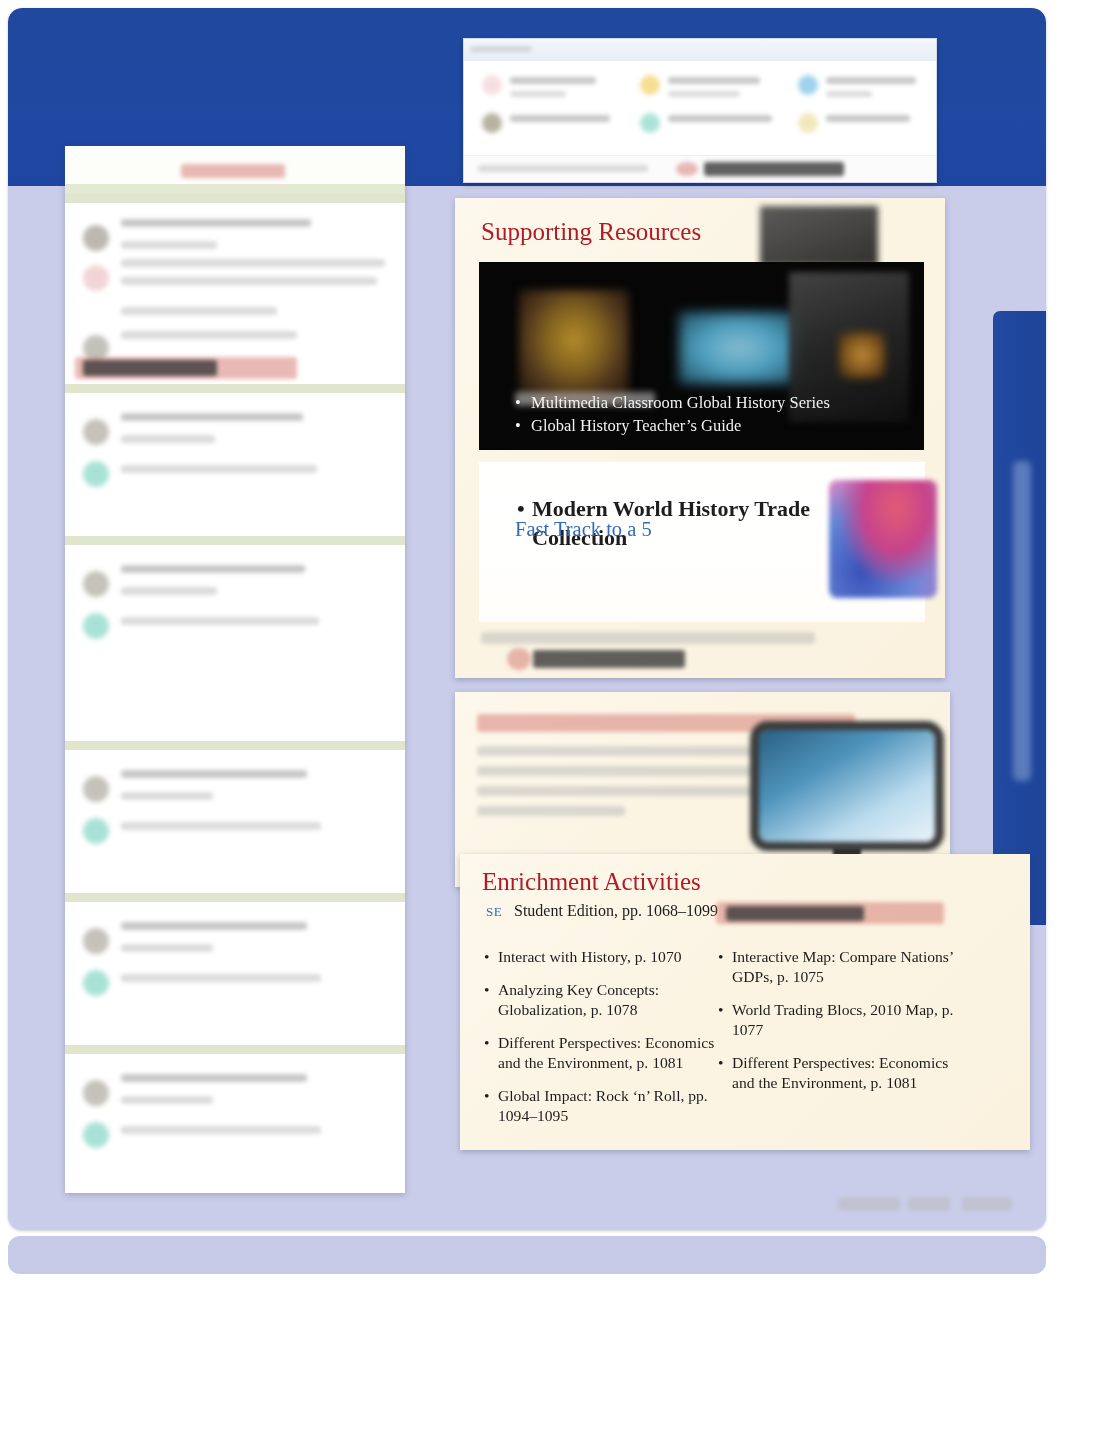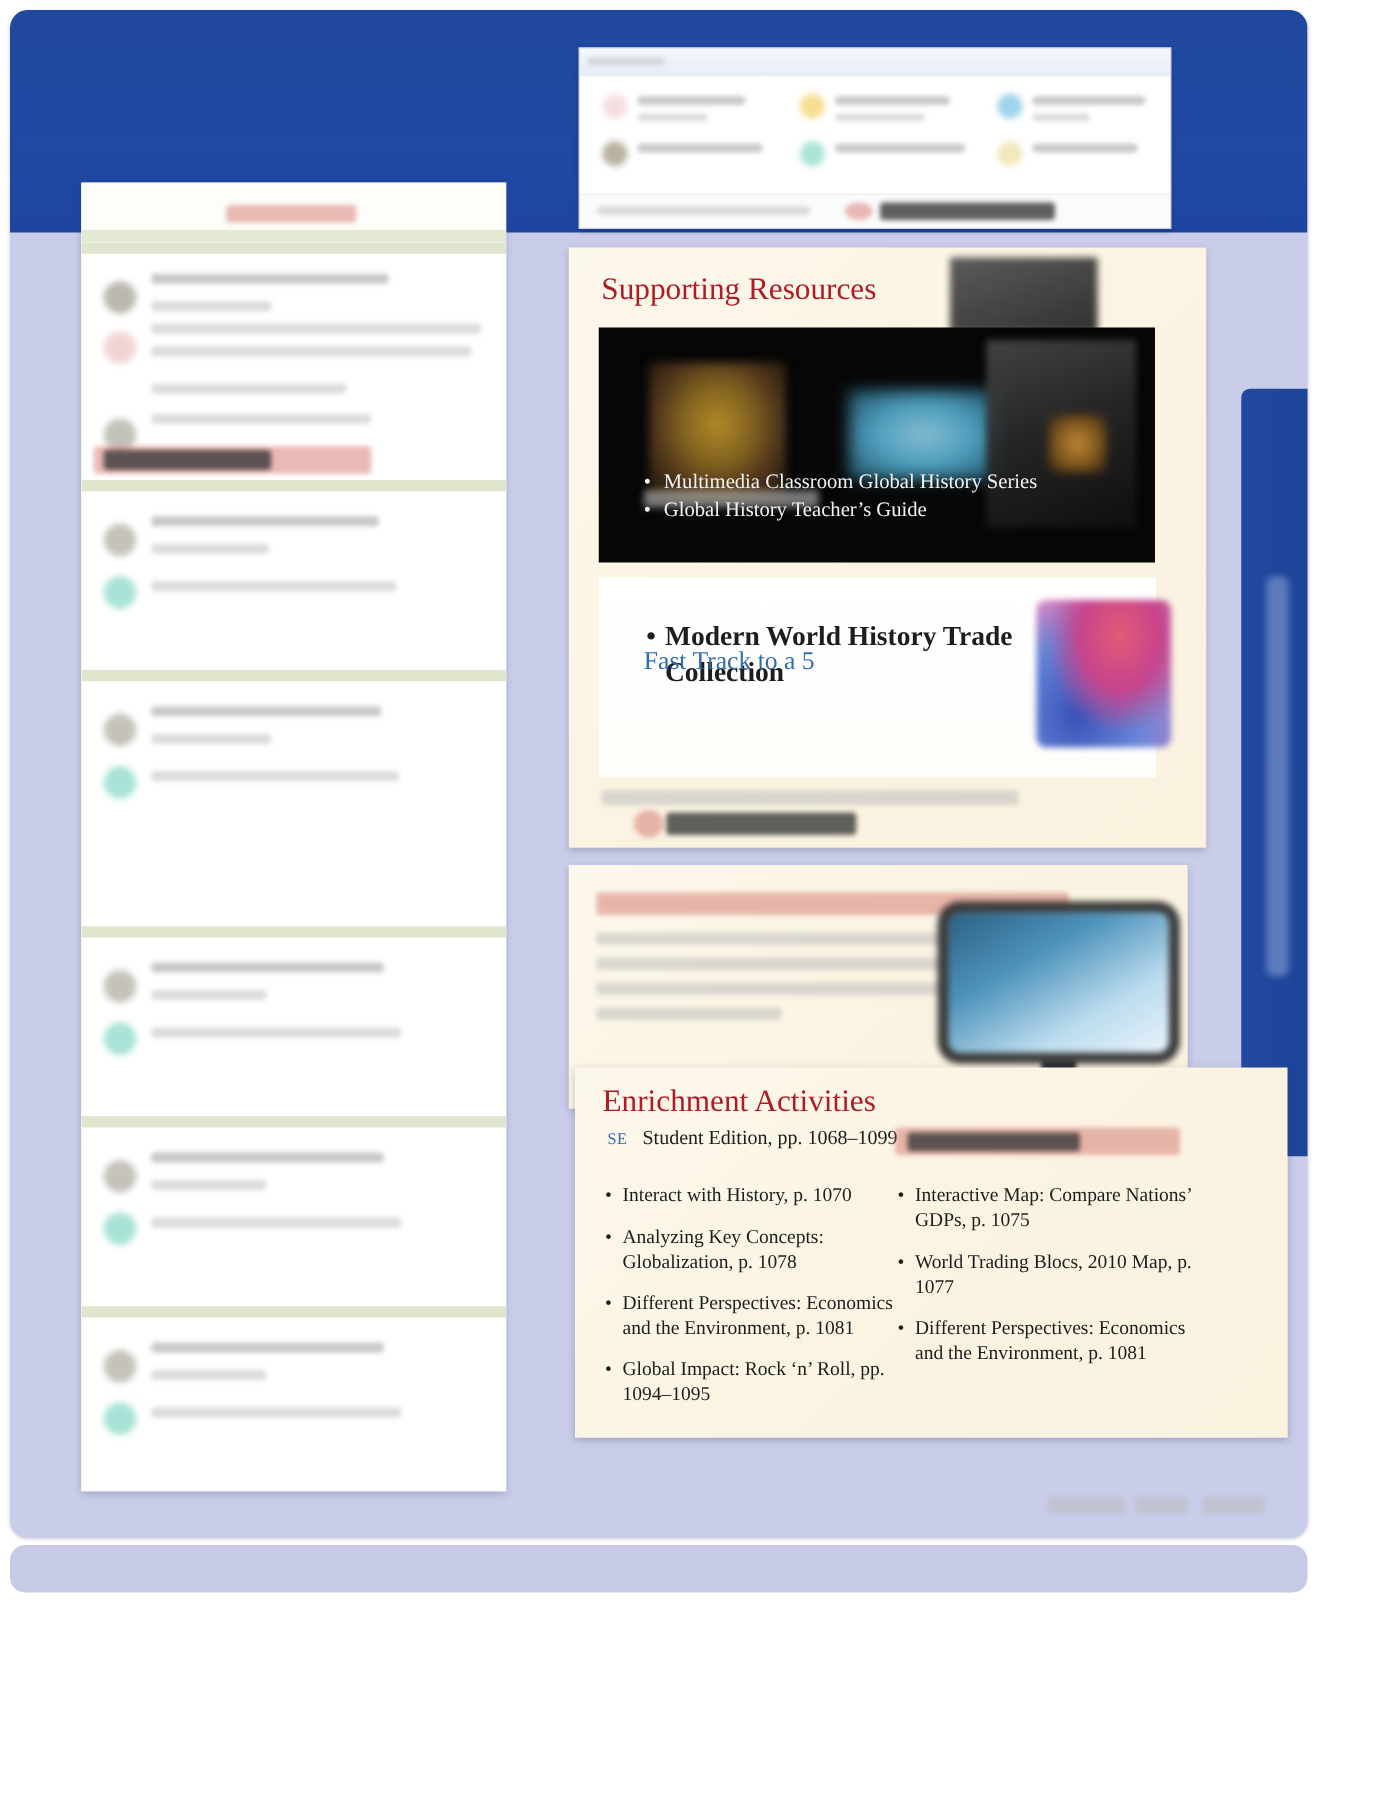--- a/index.html
+++ b/index.html
@@ -88,21 +88,21 @@
     background:#8fa7d8; filter:blur(3px); opacity:.55; border-radius:6px;
   }
 
   
   .card{
     position:absolute;
     background:linear-gradient(135deg,#fdf8ec 0%,#fbf4e3 45%,#faf2df 100%);
     box-shadow:0 2px 6px rgba(60,60,90,.3);
     overflow:hidden;
   }
-  #card-supporting{ left:447px; top:190px; width:490px; height:480px;padding-left:20px; }
+  #card-supporting{ left:447px; top:190px; width:490px; height:480px; }
   #card-power{      left:447px; top:684px; width:495px; height:195px; }
   #card-enrich{     left:452px; top:846px; width:570px; height:296px; }
 
   h2.card-title{
     margin:0; font-size:25px; font-weight:400; color:#b01c26;
     font-family:"Liberation Serif", serif;
   }
   h3.sub-title{
     margin:0; font-size:20.5px; font-weight:400; color:#2f6cb3;
     font-family:"Liberation Serif", serif;
@@ -131,21 +131,21 @@
   #media-strip .mediaD{
     position:absolute; left:360px; top:70px; width:46px; height:46px;
     background:radial-gradient(circle,#e8a23c,#7c4f14 70%,transparent);
     filter:blur(4px); opacity:.8;
   }
   #media-strip .m-caption{
     position:absolute; left:36px; top:130px; width:140px; height:14px;
     background:#cfcfcf; filter:blur(3px); opacity:.55; border-radius:2px;
   }
   .media-bullets{
-    position:absolute; left:36px; bottom:30px; margin:0; padding:0; list-style:none;
+    position:absolute; left:36px; bottom:12px; margin:0; padding:0; list-style:none;
     color:#f2f2f2; font-size:16.5px; line-height:1.38;
   }
   .media-bullets li{ padding-left:16px; position:relative; }
   .media-bullets li:before{ content:"•"; position:absolute; left:0; }
 
   
   #trade-block{
     position:absolute; left:24px; top:264px; width:446px; height:160px;
     background:linear-gradient(180deg,#ffffff 0%,#fffefb 100%);
   }

